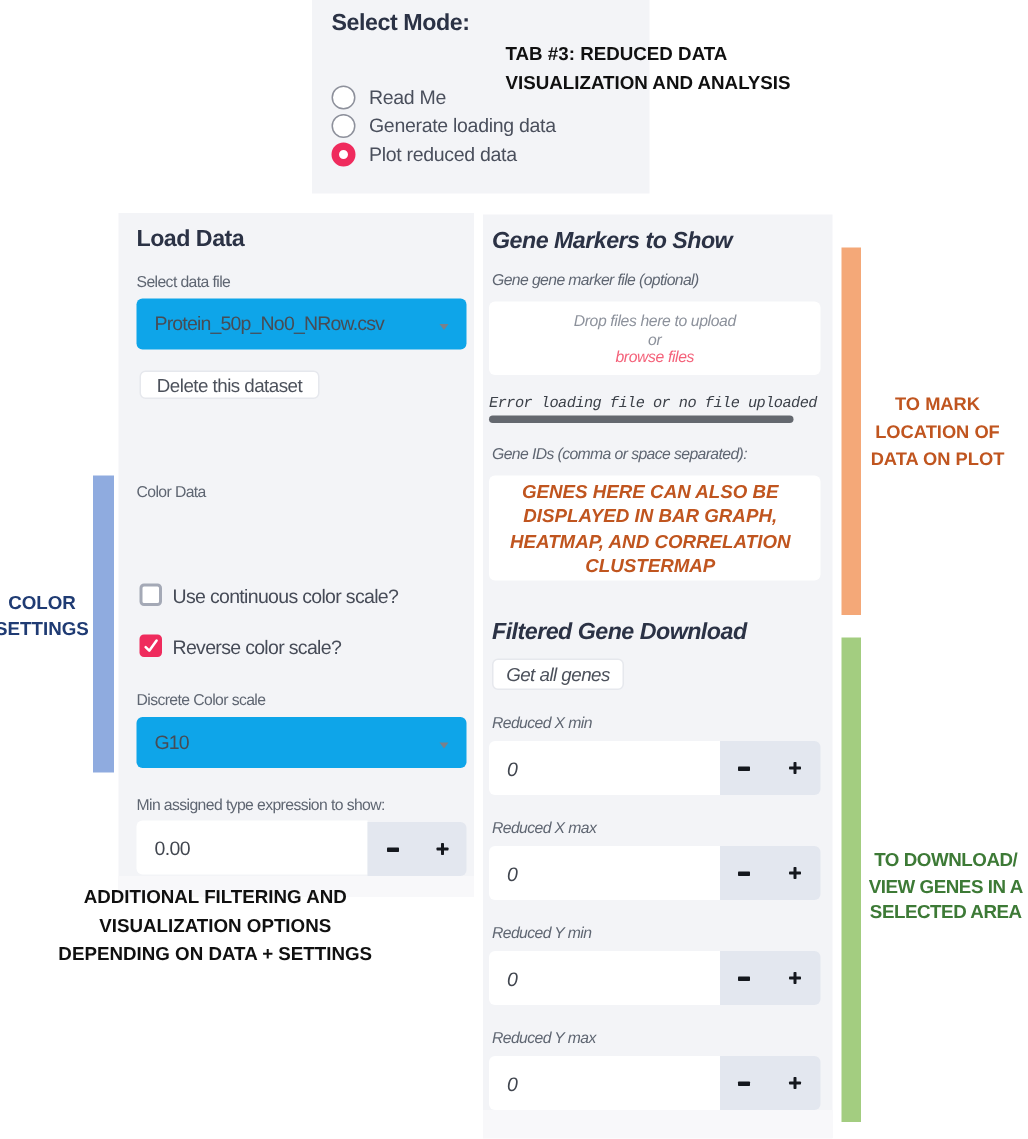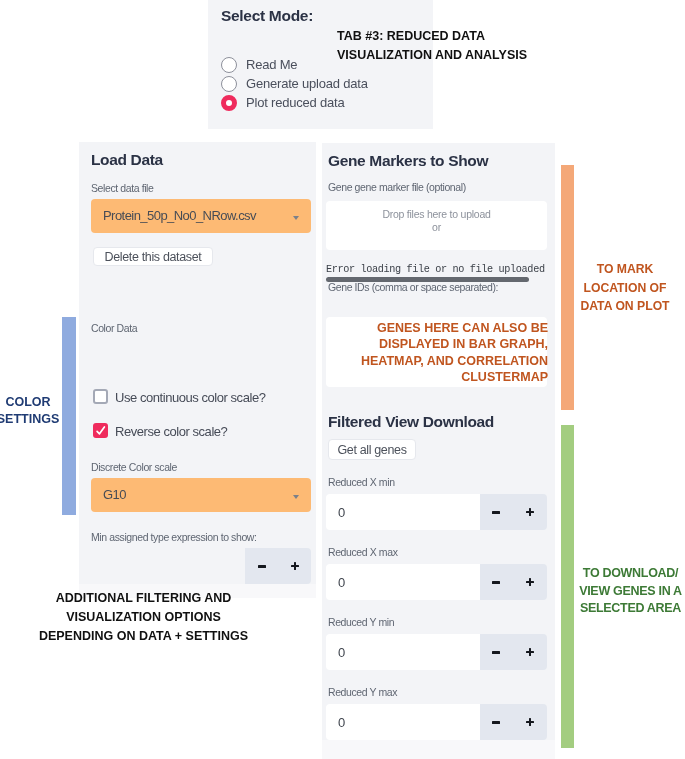--- a/index.html
+++ b/index.html
@@ -22,26 +22,26 @@
   #ann-mark{left:569px;top:260px;width:112px;font-size:12.2px;color:#c0551f;line-height:18.7px;}
   #ann-down{left:573px;top:565px;width:115px;font-size:12.5px;letter-spacing:-0.3px;color:#3d7a36;line-height:17.6px;}
 
   .bar{position:absolute;}
   #bar-blue{left:62px;top:317px;width:14px;height:198px;background:#8fabdf;}
   #bar-orange{left:561px;top:165px;width:13px;height:245px;background:#f4a878;}
   #bar-green{left:561px;top:425px;width:13px;height:323px;background:#a3cd80;}
 
   
   #left-panel{left:79px;top:142px;width:237px;height:456px;}
-  #right-panel{left:322px;top:143px;width:233px;height:616px;}
+  #right-panel{left:322px;top:143px;width:233px;height:616px;font-style:italic;}
   .panel-foot{position:absolute;left:0;background:#f8f8fa;}
 
   .h3{position:absolute;font-size:15.5px;font-weight:bold;color:#2b3245;letter-spacing:-0.35px;}
   .lbl{position:absolute;font-size:10.5px;color:#5f6672;white-space:nowrap;letter-spacing:-0.4px;}
-  .select{position:absolute;background:#fdba74;border-radius:4px;}
+  .select{position:absolute;background:#0ea5e9;border-radius:4px;}
   .select .val{position:absolute;left:12px;font-size:13px;letter-spacing:-0.55px;color:#474c55;}
   .caret{position:absolute;width:0;height:0;border-left:3.5px solid transparent;border-right:3.5px solid transparent;border-top:4.5px solid #7b808a;}
   .btn{position:absolute;background:#fff;border:1px solid #e6e8ed;border-radius:4px;font-size:12.5px;letter-spacing:-0.35px;color:#4c515b;display:flex;align-items:center;justify-content:center;box-sizing:border-box;}
   .cb{position:absolute;width:15px;height:15px;border-radius:3px;box-sizing:border-box;}
   .cb.off{border:2px solid #a4a9b6;background:#fff;}
   .cb.on{background:#ef2b5d;}
   .cb svg{position:absolute;left:2px;top:2px;}
   .cb-label{position:absolute;font-size:13px;letter-spacing:-0.45px;color:#464b57;white-space:nowrap;}
   .numbox{position:absolute;background:#fff;border-radius:4px 0 0 4px;}
   .numbox .v{position:absolute;left:12px;font-size:13px;letter-spacing:-0.4px;color:#41464f;}
@@ -50,34 +50,34 @@
   .stepper .pl{position:absolute;width:8px;height:8px;font-size:0;color:transparent;}
   .stepper .pl::before{content:"";position:absolute;left:0;top:2.7px;width:8px;height:2.6px;background:#15181e;border-radius:0.5px;}
   .stepper .pl::after{content:"";position:absolute;left:2.7px;top:0;width:2.6px;height:8px;background:#15181e;border-radius:0.5px;}
 
   
   #dropzone{position:absolute;background:#fff;border-radius:4px;}
   .dz-line{position:absolute;width:100%;text-align:center;font-size:10.5px;letter-spacing:-0.25px;}
   .err{position:absolute;font-family:"Liberation Mono",monospace;font-size:10.2px;letter-spacing:-0.36px;color:#3c4149;white-space:nowrap;}
   .scroll{position:absolute;background:#64686f;border-radius:3px;height:5px;}
   #textarea-box{position:absolute;background:#fff;border-radius:4px;}
-  #ann-genes{position:absolute;text-align:right;font-weight:bold;color:#c0551f;font-size:12.5px;line-height:16.4px;}
+  #ann-genes{position:absolute;text-align:center;font-weight:bold;color:#c0551f;font-size:12.5px;line-height:16.4px;}
 </style>
 </head>
 <body>
 
 <div id="mode-panel" class="panel"></div>
 <div id="mode-title">Select Mode:</div>
 <div class="radio-row" style="top:57px">
   <span class="radio"></span>
   <span class="radio-label">Read Me</span>
 </div>
 <div class="radio-row" style="top:76px">
   <span class="radio"></span>
-  <span class="radio-label">Generate upload data</span>
+  <span class="radio-label">Generate loading data</span>
 </div>
 <div class="radio-row" style="top:95px">
   <span class="radio on"></span>
   <span class="radio-label">Plot reduced data</span>
 </div>
 
 <div class="ann" id="ann-tab">TAB #3: REDUCED DATA VISUALIZATION AND ANALYSIS</div>
 <div class="ann" id="ann-color">COLOR SETTINGS</div>
 <div class="ann" id="ann-bottom">ADDITIONAL FILTERING AND VISUALIZATION OPTIONS DEPENDING ON DATA + SETTINGS</div>
 <div class="ann" id="ann-mark">TO MARK LOCATION OF DATA ON PLOT</div>
@@ -104,42 +104,46 @@
       </svg>
   </div>
   <div class="cb-label" style="left:36px;top:282px">Reverse color scale?</div>
 
   <div class="lbl" style="left:12px;top:319px">Discrete Color scale</div>
   <div class="select" style="left:12px;top:336px;width:220px;height:34px">
     <span class="val" style="top:9px">G10</span>
     <span class="caret" style="right:12px;top:17px"></span>
   </div>
   <div class="lbl" style="left:12px;top:389px">Min assigned type expression to show:</div>
+  <div class="numbox" style="left:12px;top:405px;width:154px;height:36px">
+    <span class="v" style="top:11px">0.00</span>
+  </div>
   <div class="panel-foot" style="top:442px;width:237px;height:14px"></div>
   <div class="stepper" style="left:166px;top:406px;width:66px;height:36px">
     <span class="mi" style="left:13px;top:17px">−</span>
     <span class="pl" style="left:46px;top:14px">+</span>
   </div>
 </div>
 
 <div id="right-panel" class="panel">
   <div class="h3" style="left:6px;top:9px">Gene Markers to Show</div>
   <div class="lbl" style="left:6px;top:38px">Gene gene marker file (optional)</div>
   <div id="dropzone" style="left:4px;top:58px;width:221px;height:49px">
     <div class="dz-line" style="top:7px;color:#8d929c">Drop files here to upload</div>
     <div class="dz-line" style="top:20px;color:#8d929c">or</div>
+    <div class="dz-line" style="top:31px;color:#f4627a">browse files</div>
   </div>
   <div class="err" style="left:4px;top:121px">Error loading file or no file uploaded</div>
   <div class="scroll" style="left:4px;top:134px;width:203px;height:5px"></div>
-  <div class="lbl" style="left:6px;top:138px">Gene IDs (comma or space separated):</div>
+  <div class="lbl" style="left:6px;top:154px">Gene IDs (comma or space separated):</div>
   <div id="textarea-box" style="left:4px;top:174px;width:221px;height:70px">
     <div id="ann-genes" style="left:-7px;top:3px;width:229px">GENES HERE CAN ALSO BE DISPLAYED IN BAR GRAPH, HEATMAP, AND CORRELATION CLUSTERMAP</div>
   </div>
 
-  <div class="h3" style="left:6px;top:270px">Filtered View Download</div>
+  <div class="h3" style="left:6px;top:270px">Filtered Gene Download</div>
   <div class="btn" style="left:6px;top:296px;width:88px;height:21px">Get all genes</div>
 
   <div class="lbl" style="left:6px;top:333px">Reduced X min</div>
   <div class="numbox" style="left:4px;top:351px;width:154px;height:36px">
     <span class="v" style="top:11px">0</span>
   </div>
   <div class="stepper" style="left:158px;top:351px;width:67px;height:36px">
     <span class="mi" style="left:12px;top:17px">−</span>
     <span class="pl" style="left:46px;top:14px">+</span>
   </div>

